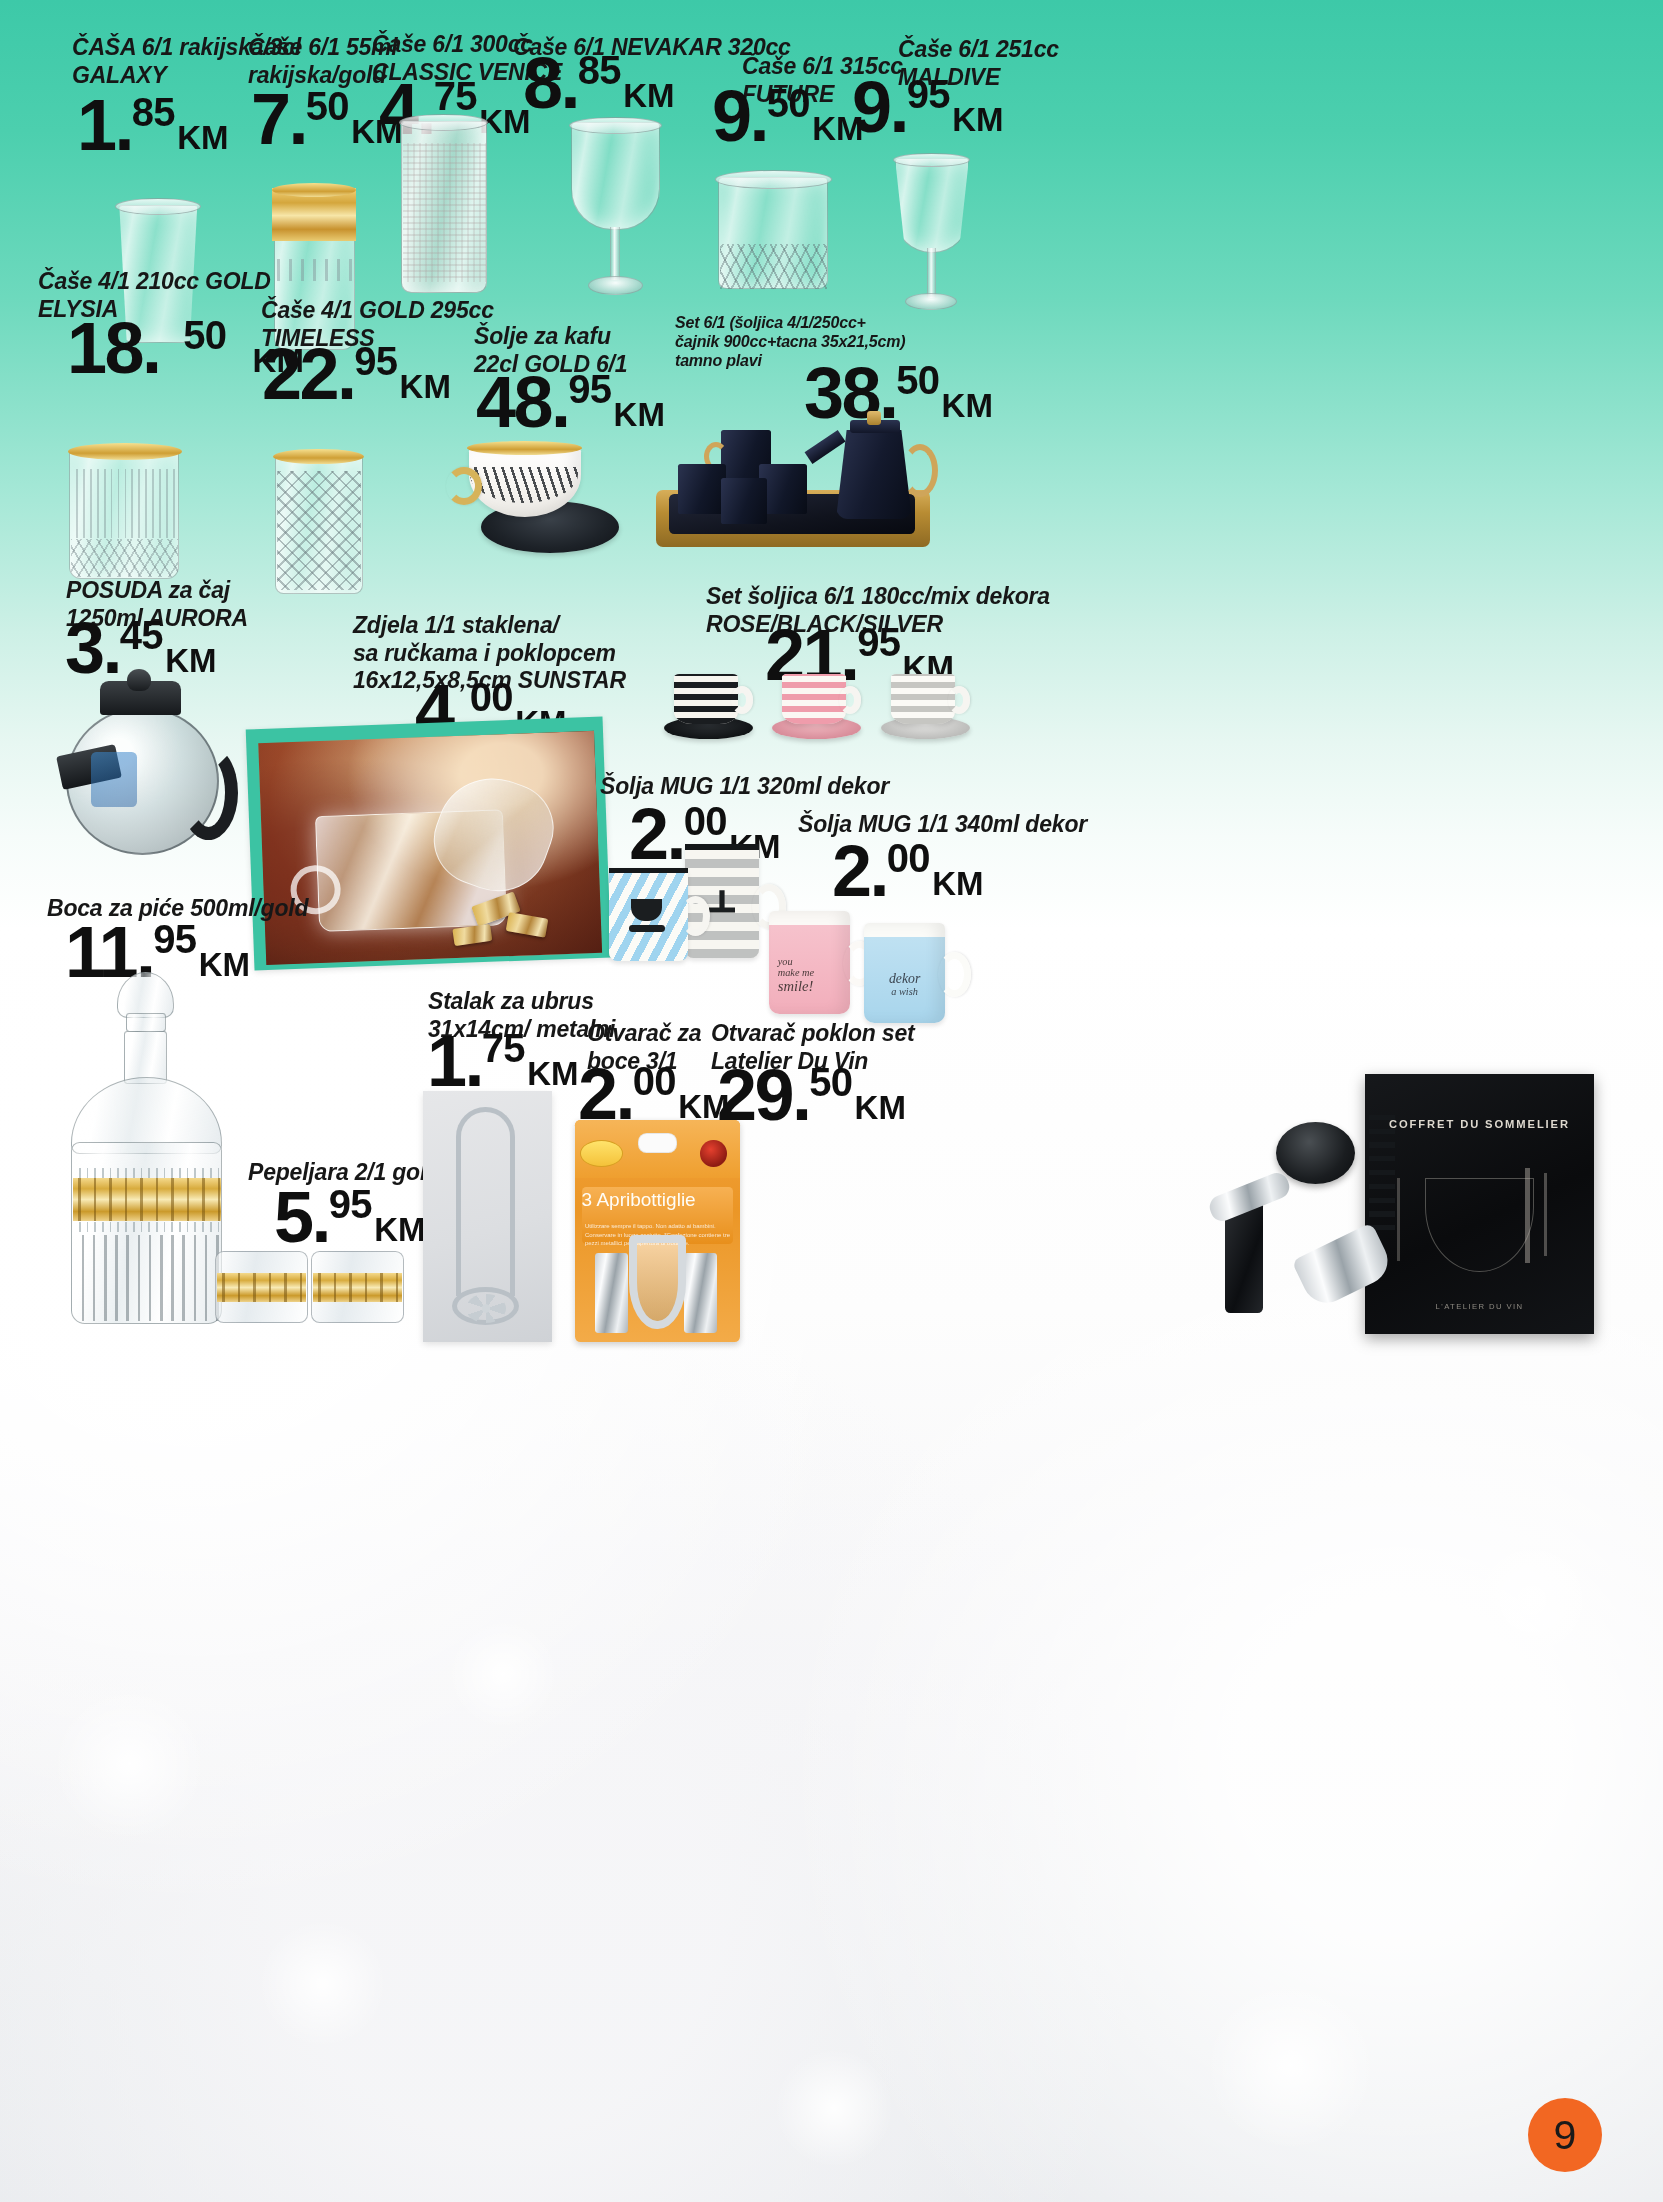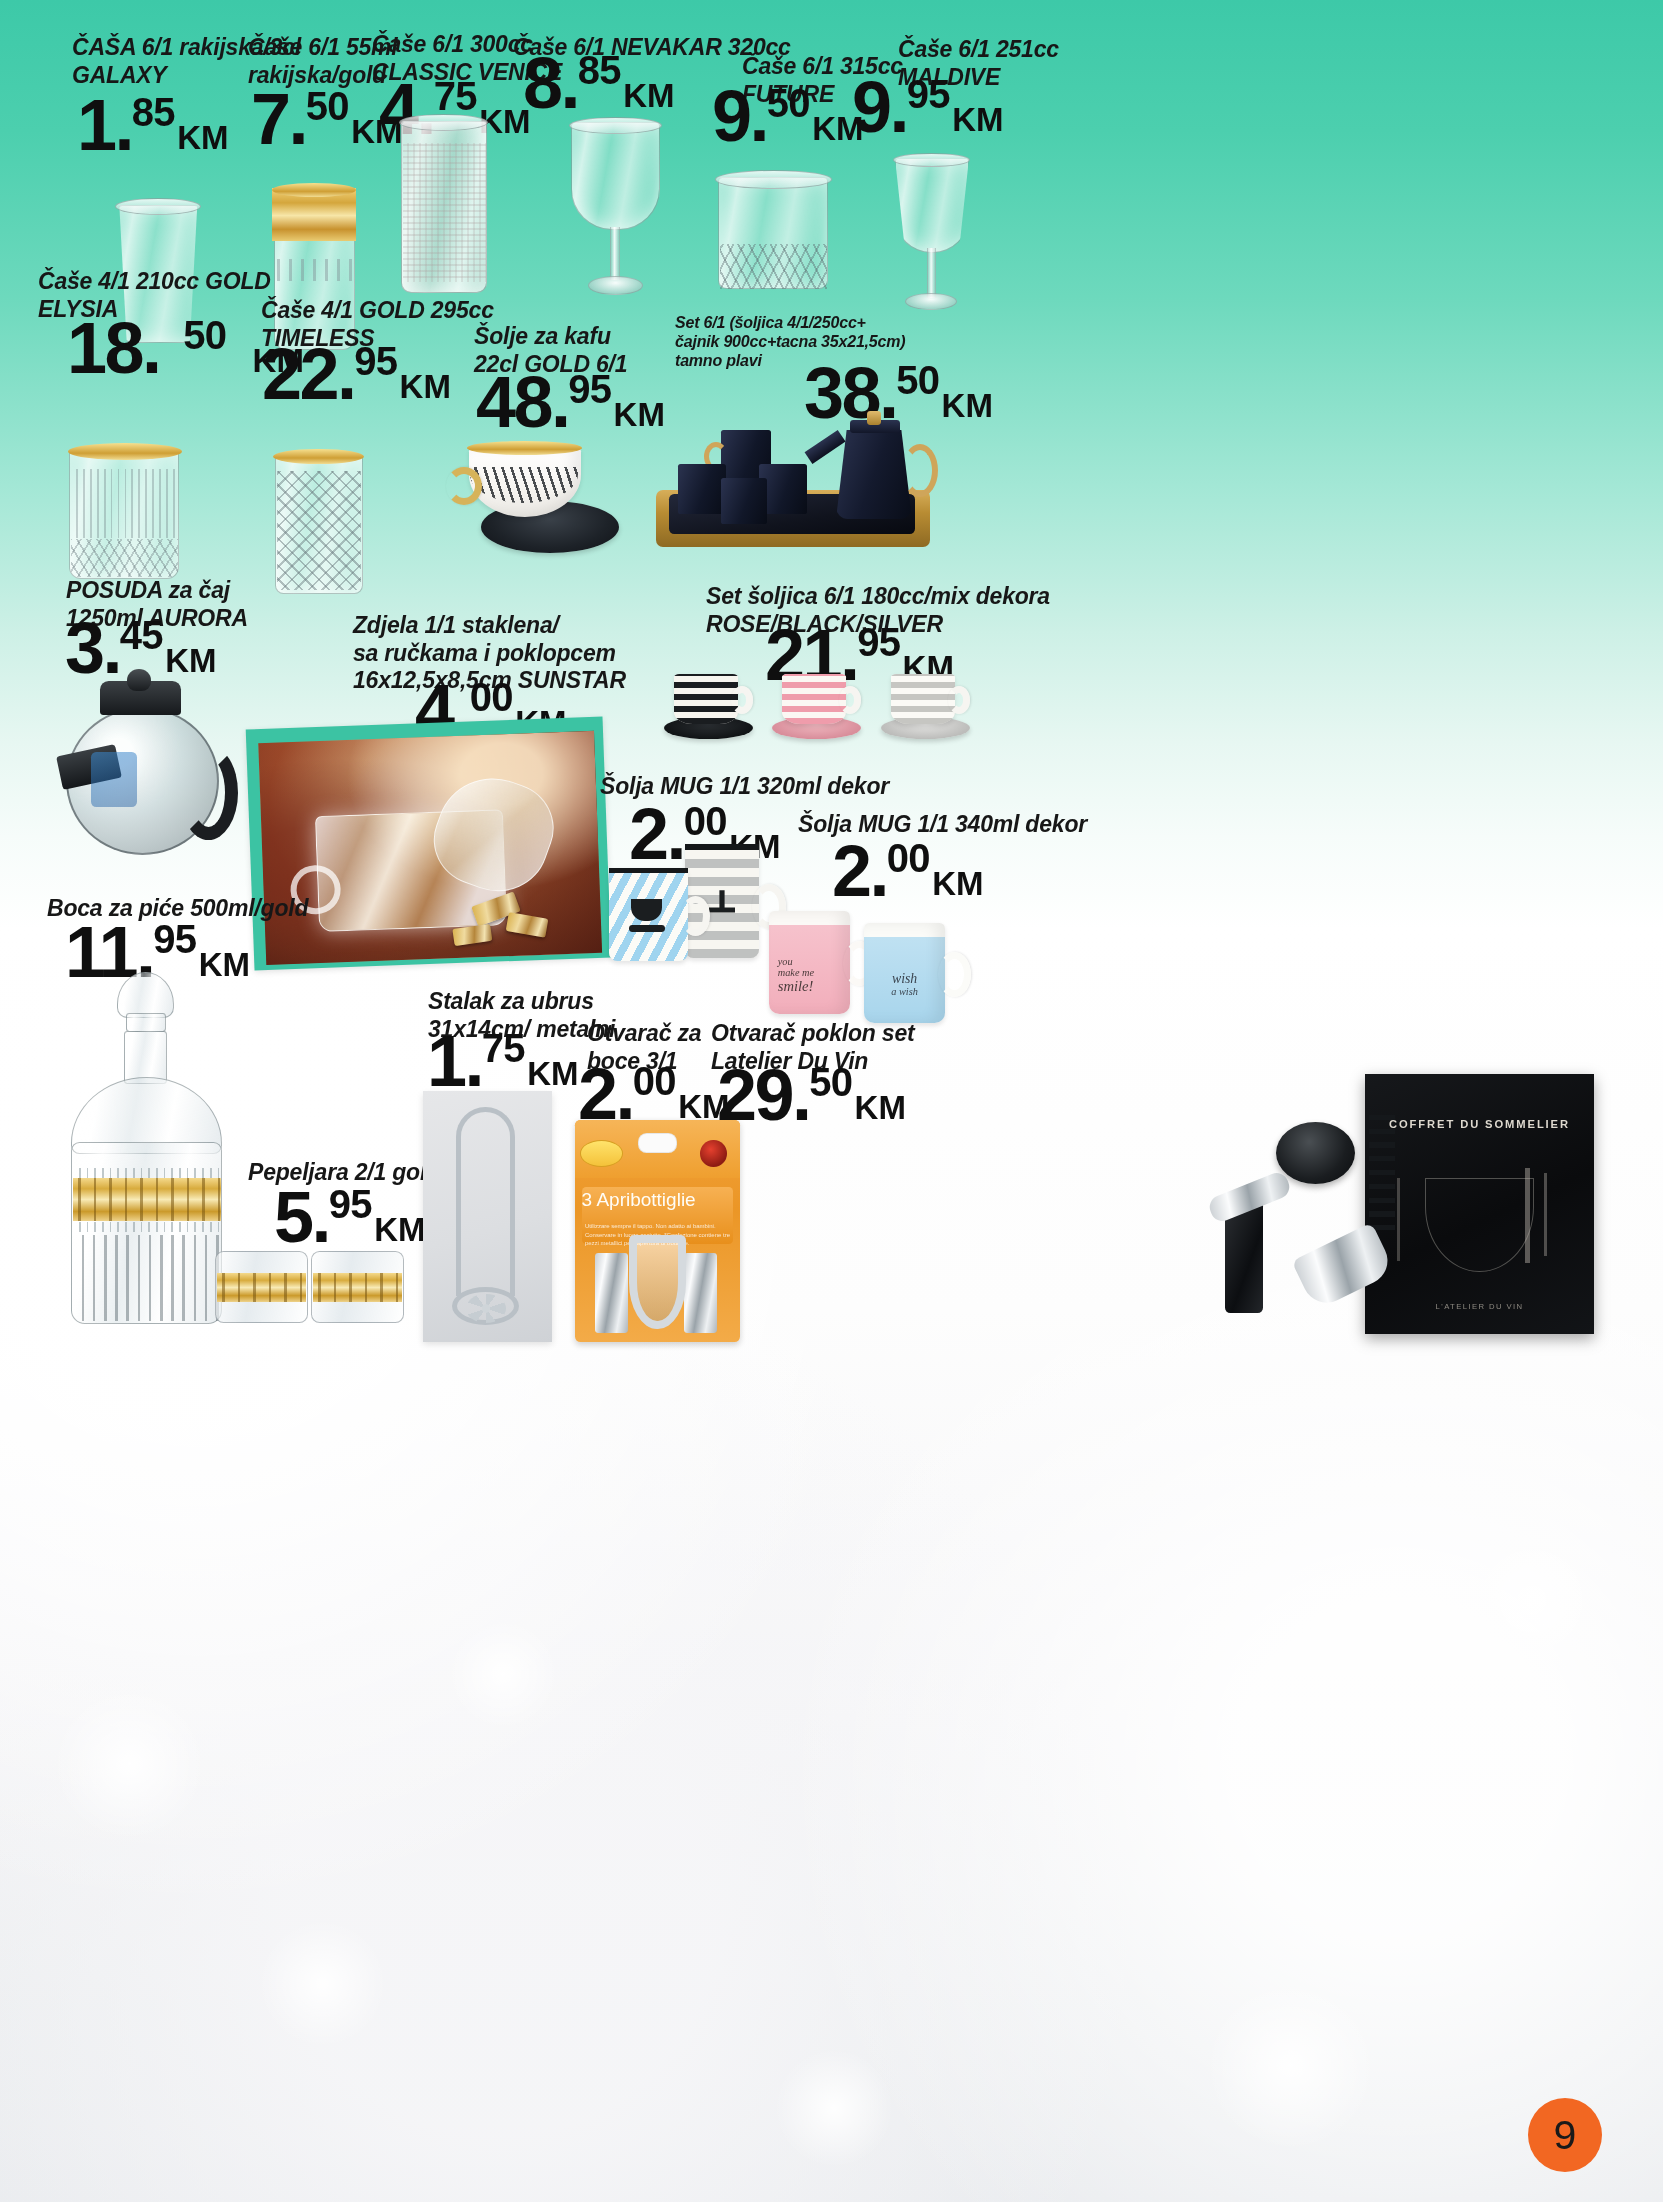--- a/index.html
+++ b/index.html
@@ -704,21 +704,21 @@
            color:#4a3a3a; font-size:10.3px; font-style:italic; font-family:'Liberation Serif', serif;
            text-align:left; line-height:1.1;">you<br>make me<br><span style="font-size:14.6px;">smile!</span></div>
     </div>
     <div class="cup-handle" style="left:79px; top:46px; width:33px; height:45px;
          border-color:#fbf9f6; border-left-color:transparent;"></div>
 
     <div class="cup" style="left:100px; top:27.5px; width:81px; height:100px; border-radius:5.2px 5.2px 10.3px 10.3px;
          background: linear-gradient(180deg,#fbfbf8 0 14%, #bfe1f2 14%, #a8d5ec 100%);">
       <div style="position:absolute; left:8.6px; top:48px; width:64px; height:34px;
            color:#3b4550; font-size:10.3px; font-style:italic; font-family:'Liberation Serif', serif;
-           text-align:center; line-height:1.15;"><span style="font-size:13.8px;">wish</span><br>a wish</div>
+           text-align:center; line-height:1.15;"><span style="font-size:13.8px;">dekor</span><br>a wish</div>
     </div>
     <div class="cup-handle" style="left:174px; top:57px; width:33px; height:45px;
          border-color:#fbfbf8; border-left-color:transparent;"></div>
   </div>
 
   <div class="label" style="left:47px; top:895px; width:344px; font-size:23px;">Boca za piće 500ml/gold</div>
   <div class="price" style="left:65px; top:922px;">
     <span class="whole">11.</span>
     <span class="cents">95</span>
     <span class="cur">KM</span>

